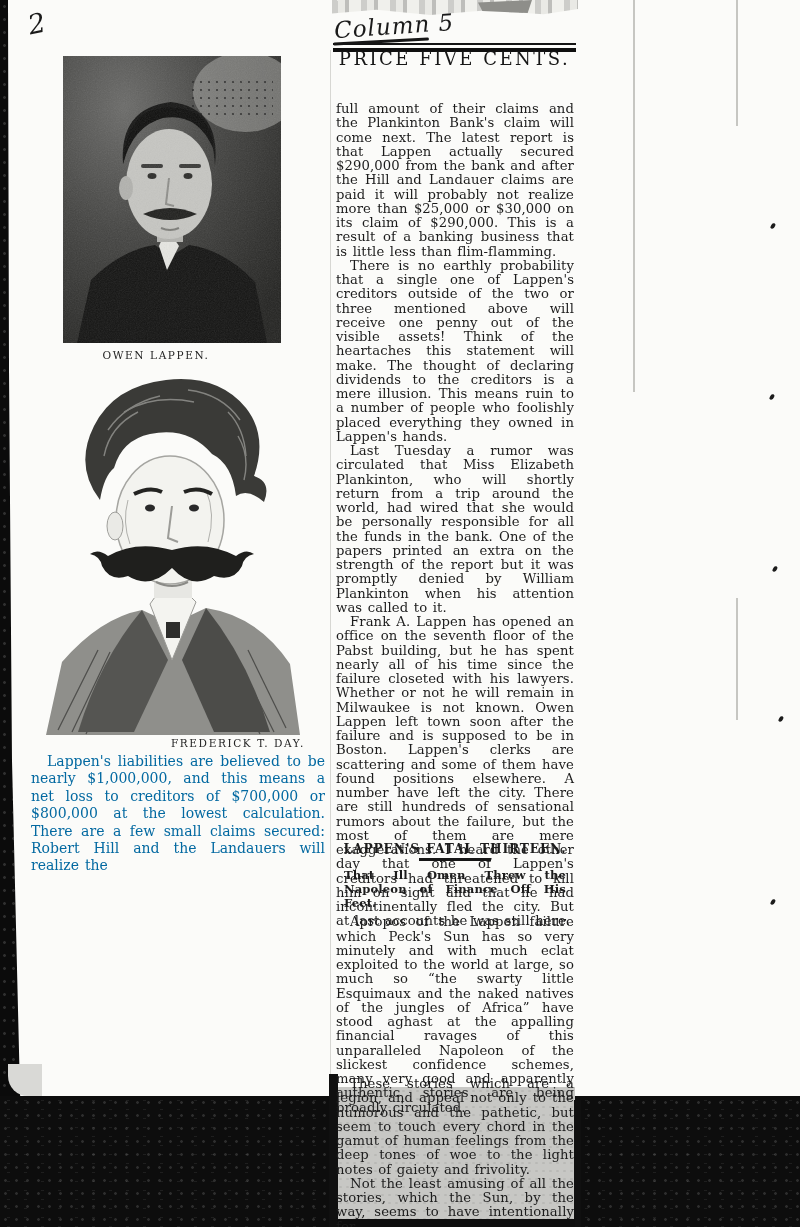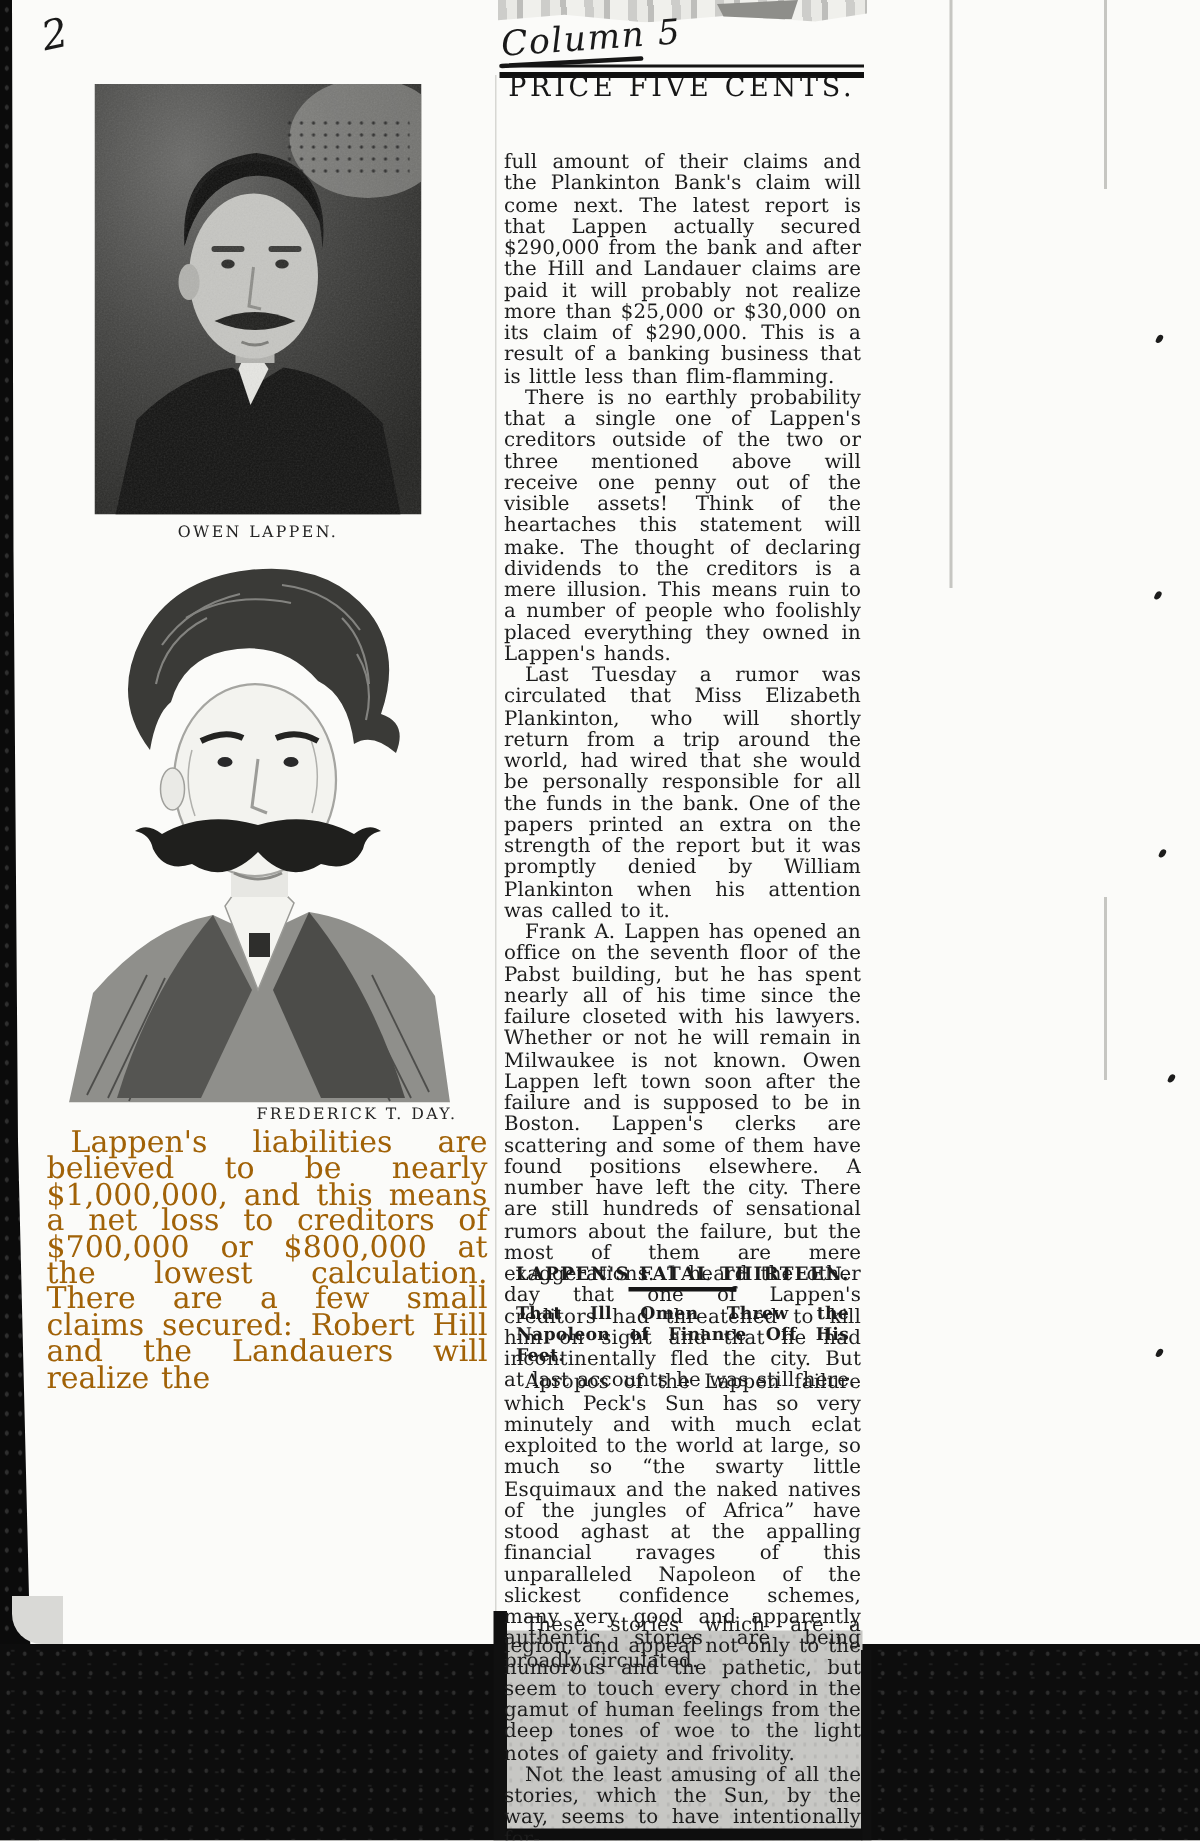--- a/index.html
+++ b/index.html
@@ -82,26 +82,26 @@
   .section-subheading{
     font-weight:bold;font-size:11.6px;line-height:14px;
     margin:0 8px 5px 8px;
   }
   
   .portrait{z-index:6;}
   .caption{
     z-index:6;text-align:center;font-size:10.5px;letter-spacing:1.6px;
     color:#242424;white-space:nowrap;
   }
-  .cap-owen{left:63px;top:349px;width:218px;}
+  .cap-owen{left:47px;top:349px;width:218px;}
   .cap-day{left:40px;top:737px;width:265px;text-align:right;}
   .leftcol-para{
     left:31px;top:753px;width:294px;z-index:6;
-    font-size:20px;line-height:17.4px;text-align:justify;
-    word-spacing:1.5px;color:#a16207;
+    font-size:14px;line-height:17.4px;text-align:justify;
+    word-spacing:1.5px;color:#0369a1;
   }
   .leftcol-para p{margin:0;text-indent:16px;}
   .p1{left:63px;top:56px;width:218px;height:287px;}
   .p2{left:38px;top:360px;width:268px;height:375px;}
 </style>
 </head>
 <body>
 
 <div class="abs scan-left-strip"></div>
 <div class="abs scan-bottom"></div>

